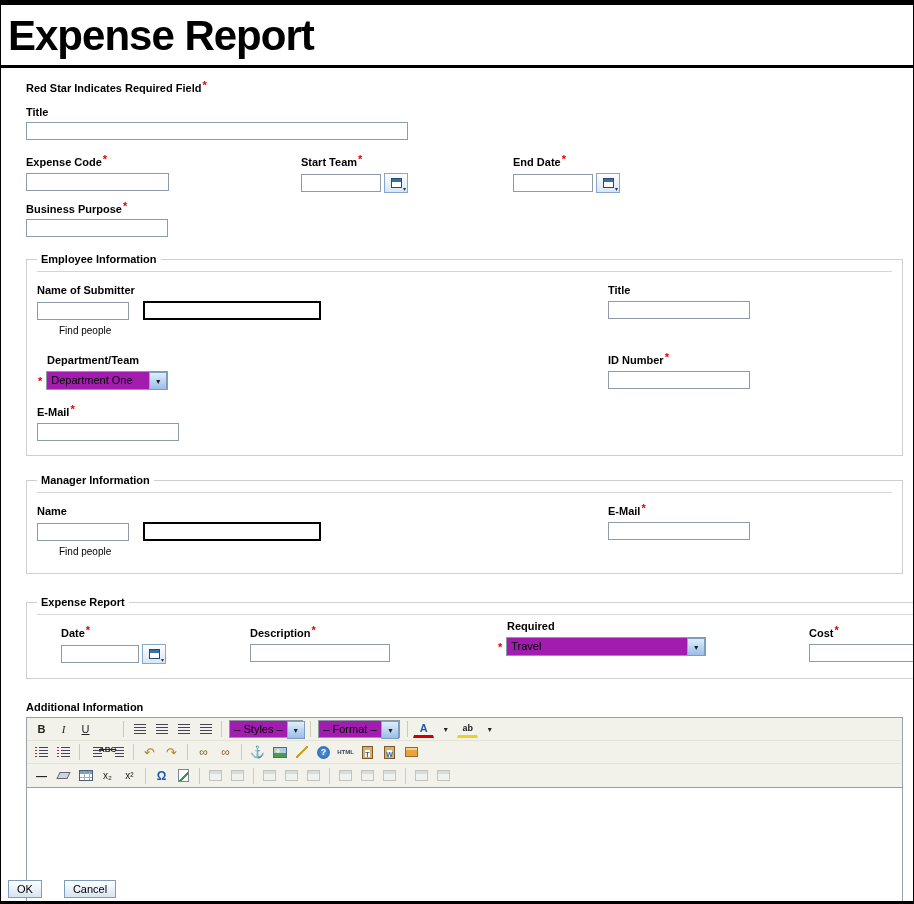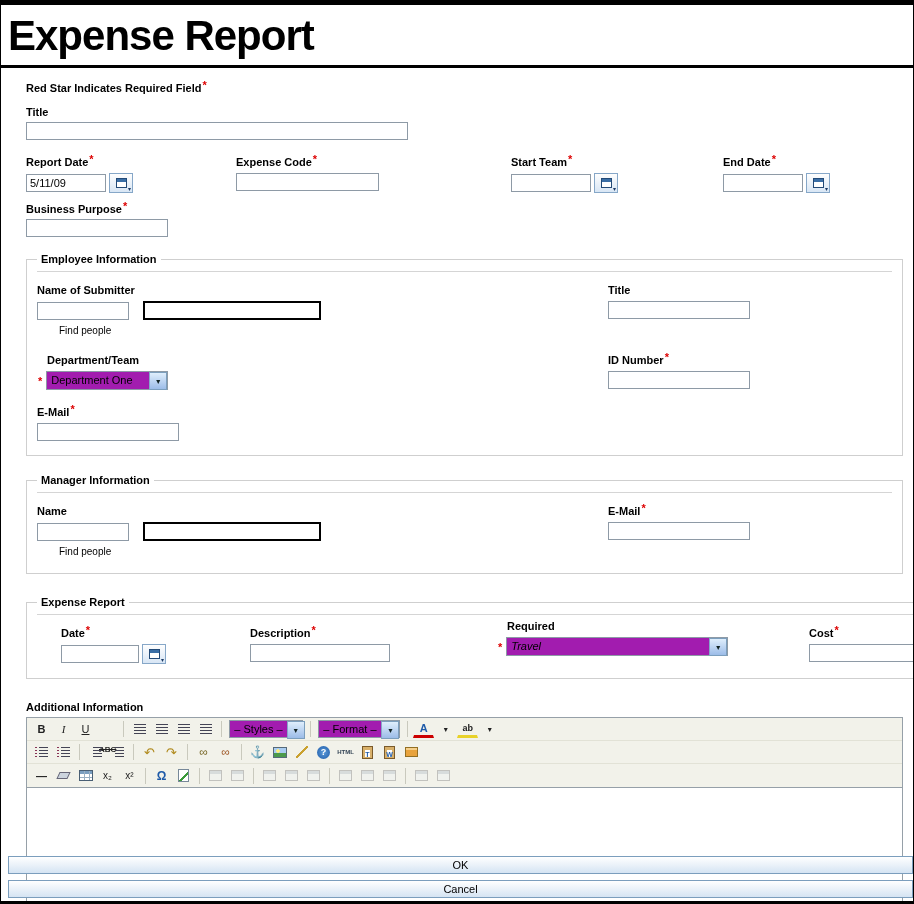--- a/index.html
+++ b/index.html
@@ -38,21 +38,21 @@
   .fs-row { display:flex; }
   .fs-left { width:571px; }
   .fs-right { flex:1; }
   .findpeople { font-size:10px; color:#000; margin:4px 0 0 22px; display:inline-block; text-decoration:none; }
 
   .sel { display:inline-flex; align-items:stretch; border:1px solid #8e9aa6; background:#a21caf; height:19px; }
   .sel .val { font-size:11px; padding:2px 4px 0 4px; white-space:nowrap; flex:1; }
   .sel .btn { width:17px; background:linear-gradient(#dfeefc,#9cbce8); border-left:1px solid #86a7c8;
               display:flex; align-items:center; justify-content:center; font-size:7px; color:#122; }
   .sel-dept { width:122px; }
-  .sel-cat  { width:222px;font-style:italic; }
+  .sel-cat  { width:200px; }
   .sel-tb   { height:18px; margin:0 2px; }
   .sel-styles { width:74px; } .sel-format { width:82px; }
 
   .erow { display:flex; margin-top:4px;gap:32px; }
   .ec1 { width:157px; margin-left:24px; } .ec2 { width:215px; } .ec3 { width:280px; } .ec4 { flex:1; }
   .cat-label { margin-left:10px; }
   .starrow { display:flex; align-items:center; gap:4px; margin-top:3px; }
   .dept-label { margin-left:10px; }
 
   .addl { margin-top:22px; }
@@ -92,21 +92,21 @@
      linear-gradient(to bottom,transparent 0 6px,#9ab0c4 6px 7px,transparent 7px),#fff; }
   .subsup { font-size:10px; }
   .omega { color:#1e5aa8; font-weight:bold; font-size:12px; }
   .ico-page { width:11px; height:13px; border:1px solid #789; background:
      linear-gradient(135deg,transparent 55%,#3a9a3a 55% 70%,transparent 70%),#fff; }
   .ico-gtab { width:13px; height:11px; border:1px solid #8a8a8a; background:linear-gradient(#b8c2cc 0 3px,#eef2f5 3px); }
 
   .edbody { background:#fff; border-top:1px solid #96a0a8; height:152px; position:relative; }
 
   .footer { position:absolute; left:0; right:0; bottom:0; }
-  .btnrow { padding:2px 0 3px 7px; display:flex; gap:6px;flex-direction:column; }
+  .btnrow { padding:2px 0 3px 7px; display:flex; gap:22px; }
   .btn { font-size:11px; font-family:"Liberation Sans",sans-serif; border:1px solid #7b9ebd;
          background:linear-gradient(#ffffff,#d5e4f3); padding:1px 8px; height:18px; cursor:default; }
   .bbar { height:3px; background:#000; }
 </style>
 </head>
 <body>
 
 <div class="page">
   <div class="topbar"></div>
   <h1 class="page-title">Expense Report</h1>
@@ -114,30 +114,20 @@
 
   <div class="content">
     <div class="req-note lbl"><span>Red Star Indicates Required Field</span><span class="star">*</span></div>
 
     <div class="field">
       <span class="lbl">Title</span>
       <input class="txt" style="width: 382px;" value="">
     </div>
 
     <div class="row4">
-      <div class="c1">
-        <span class="lbl"><span>Report Date</span><span class="star">*</span></span>
-        <div class="inprow">
-          <input class="txt" style="width: 80px;" value="5/11/09">
-          <button class="datebtn">
-              <span class="cal"></span>
-              <span class="dd">▾</span>
-            </button>
-        </div>
-      </div>
       <div class="c2">
         <span class="lbl"><span>Expense Code</span><span class="star">*</span></span>
         <div class="inprow">
           <input class="txt" style="width: 143px;" value="">
         </div>
       </div>
       <div class="c3">
         <span class="lbl"><span>Start Team</span><span class="star">*</span></span>
         <div class="inprow">
           <input class="txt" style="width: 80px;" value="">

